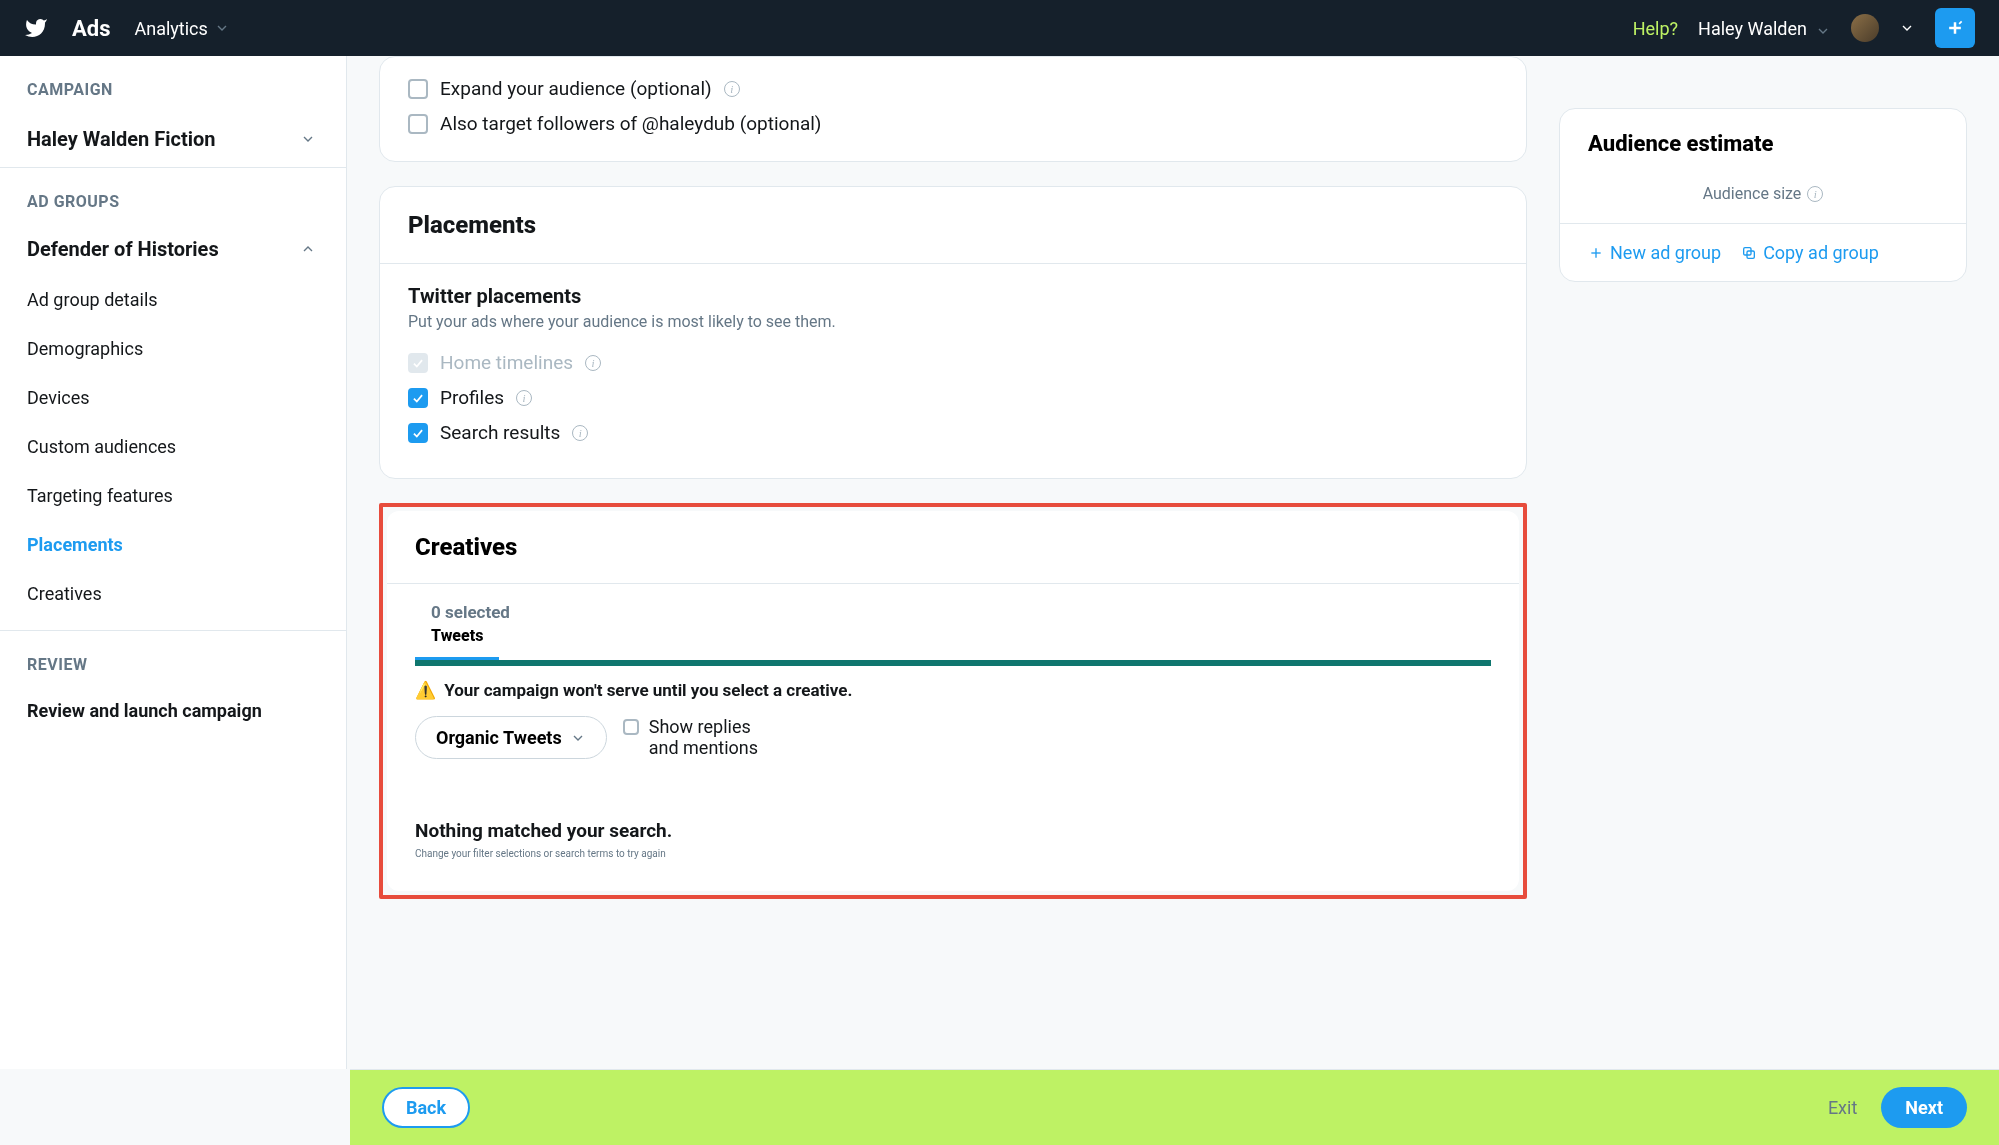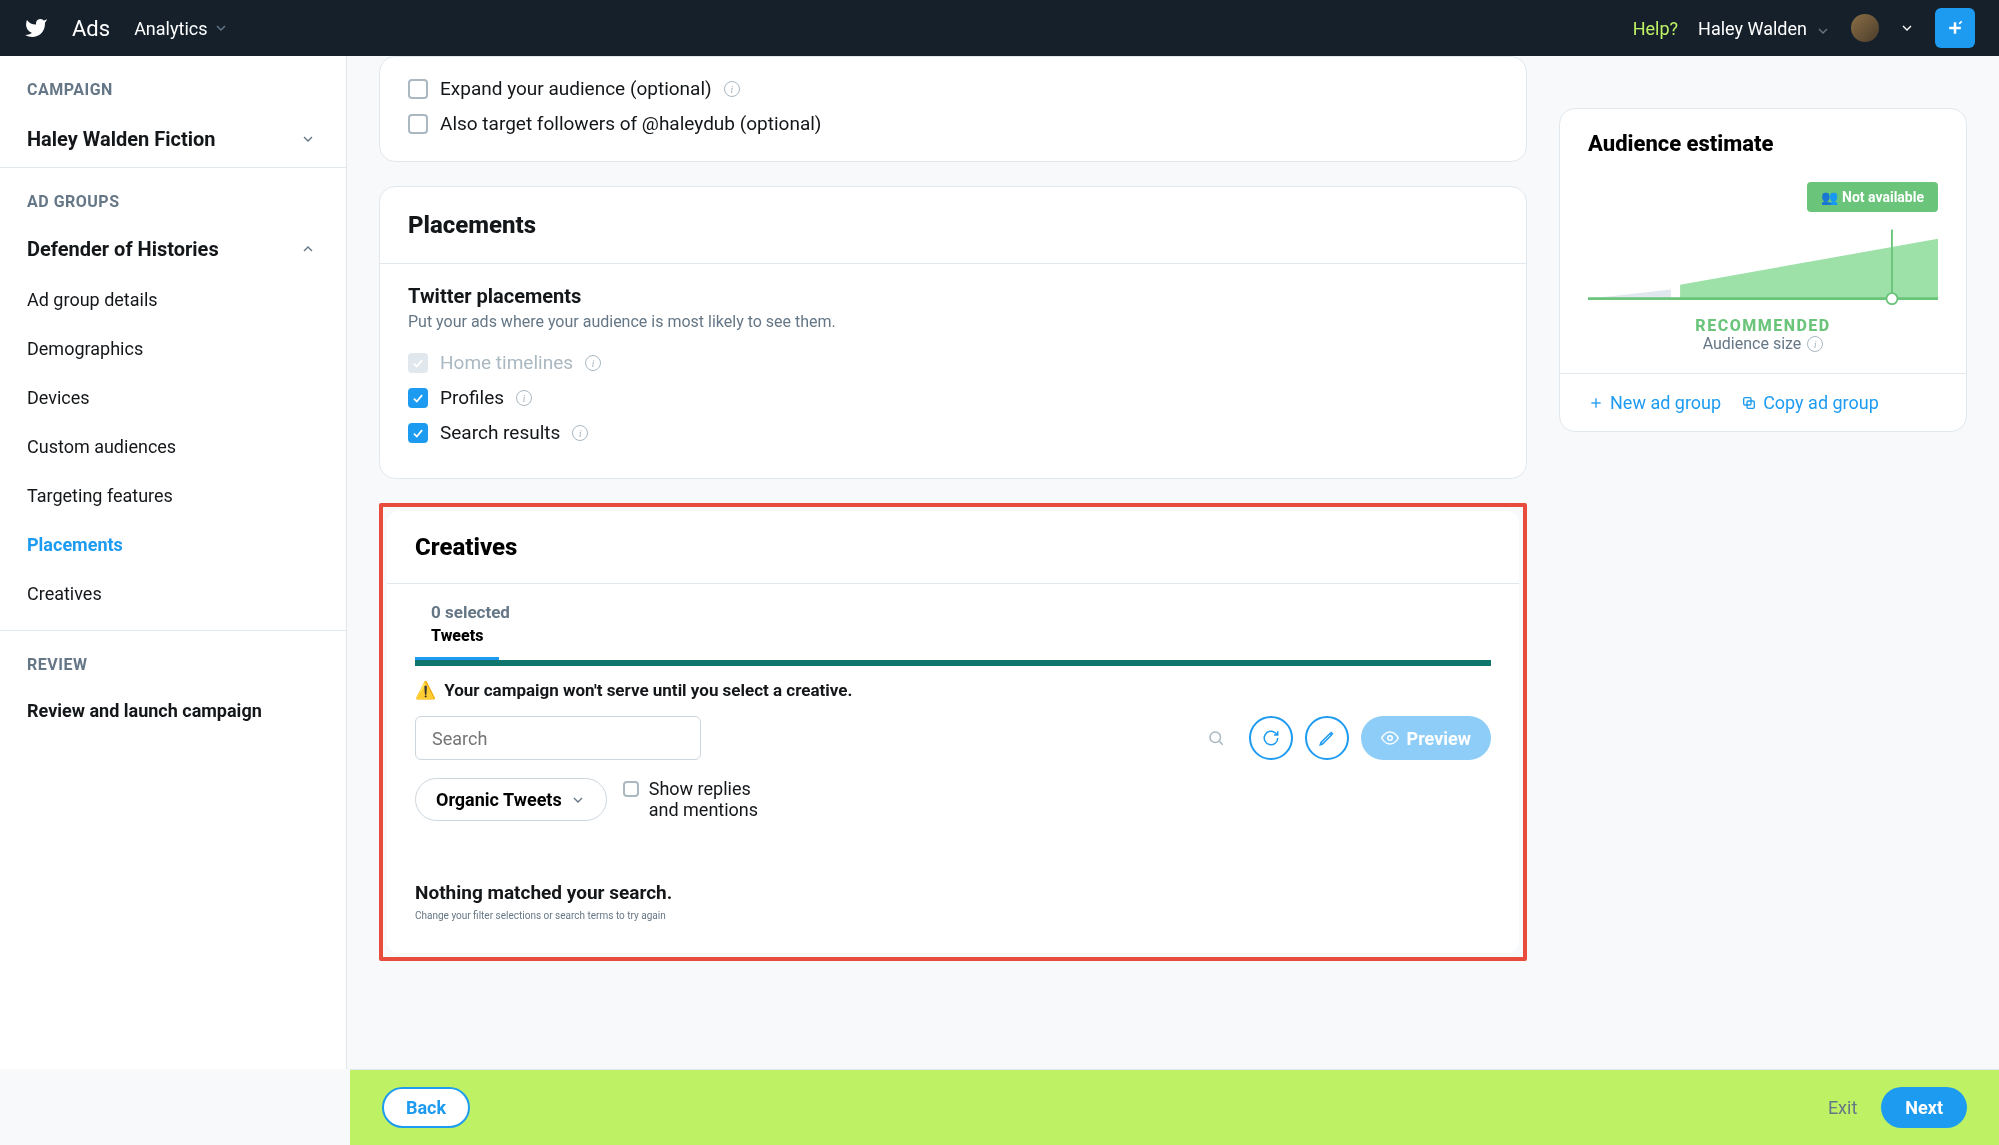--- a/index.html
+++ b/index.html
@@ -1,20 +1,20 @@
 <!DOCTYPE html>
 <html><head>
 <meta charset="utf-8">
 <style>
 *{margin:0;padding:0;box-sizing:border-box;font-family:-apple-system,BlinkMacSystemFont,"Segoe UI",Roboto,Helvetica,Arial,sans-serif}
 body{background:#f7f9fa}
 .navbar{height:56px;background:#15202b;display:flex;align-items:center;padding:0 24px;justify-content:space-between}
 .nav-left{display:flex;align-items:center;gap:24px}
 .twitter-logo{fill:#fff;width:24px;height:24px}
-.ads-text{color:#fff;font-size:22px;font-weight:400}
+.ads-text{color:#fff;font-size:22px;font-weight:700}
 .analytics-drop{color:#fff;font-size:18px;display:flex;align-items:center;gap:6px;cursor:pointer}
 .nav-right{display:flex;align-items:center;gap:20px}
 .help-link{color:#bef264;font-size:18px;cursor:pointer}
 .user-drop{color:#fff;font-size:18px;display:flex;align-items:flex-end;gap:8px;cursor:pointer}
 .avatar{width:28px;height:28px;border-radius:50%;background:linear-gradient(135deg,#8b6f47,#4a3c2a)}
 .compose-btn{width:40px;height:40px;background:#1d9bf0;border-radius:6px;display:flex;align-items:center;justify-content:center;cursor:pointer}
 .compose-btn svg{fill:#fff;width:20px;height:20px}
 .page{display:flex;height:calc(100vh - 56px - 76px)}
 .sidebar{width:350px;background:#fff;border-right:1px solid #e1e8ed;overflow-y:auto;border-left:3px solid #1d9bf0;margin-left:-3px}
 .sidebar{border-left:none}
@@ -197,46 +197,20 @@
         <div class="creatives-hdr">Creatives</div>
         <div class="creatives-body">
           <div class="tabs-row">
             <div class="tab-selected">0 selected</div>
             <div class="tab-label">Tweets</div>
           </div>
           <div class="warning-row">
             <span>⚠️</span>
             <span>Your campaign won't serve until you select a creative.</span>
           </div>
-          <div class="search-row">
-            <div class="search-wrap">
-              <input class="search-input" placeholder="Search" style="">
-              <svg class="search-ic" viewBox="0 0 24 24">
-                  <circle cx="11" cy="11" r="7"></circle>
-                  <line x1="21" y1="21" x2="16.5" y2="16.5"></line>
-                </svg>
-            </div>
-            <div class="icon-btn">
-                <svg viewBox="0 0 24 24">
-                  <path d="M21 12a9 9 0 11-3-6.7L21 8M21 3v5h-5"></path>
-                </svg>
-              </div>
-            <div class="icon-btn">
-                <svg viewBox="0 0 24 24" fill="#1d9bf0">
-                  <path d="M3 21l3-1 12-12-2-2L4 18l-1 3zM17 4l3 3" stroke="#1d9bf0"></path>
-                </svg>
-              </div>
-            <button class="preview-btn">
-              <svg viewBox="0 0 24 24" width="18" height="18" fill="none" stroke="#fff" stroke-width="2">
-                  <path d="M1 12s4-8 11-8 11 8 11 8-4 8-11 8-11-8-11-8z"></path>
-                  <circle cx="12" cy="12" r="3"></circle>
-                </svg>
-              <span>Preview</span>
-            </button>
-          </div>
           <div class="filter-row">
             <div class="chip">
               <span style="font-weight:700">Organic Tweets</span>
               <svg class="chevron" viewBox="0 0 24 24">
                   <polyline points="6 9 12 15 18 9"></polyline>
                 </svg>
             </div>
             <label class="show-replies">
               <span class="checkbox" style="width:16px;height:16px;margin-top:3px"></span>
               <span>Show replies and mentions</span>
@@ -248,31 +222,20 @@
           </div>
         </div>
       </div>
     </div>
     <div style="height:100px"></div>
   </div>
 
   <div class="right-panel">
     <div class="card" style="margin-top:52px">
       <div class="aud-hdr">Audience estimate</div>
-      <div class="aud-chart">
-        <div class="badge">👥 <span>Not available</span></div>
-        <svg class="chart-svg" viewBox="0 0 380 120">
-          <polygon points="0,115 90,105 90,115" fill="#e1e8ed"></polygon>
-          <polygon points="100,115 100,100 380,50 380,115" fill="#9de0a8"></polygon>
-          <line x1="0" y1="115" x2="380" y2="115" stroke="#6ac47a" stroke-width="3"></line>
-          <line x1="330" y1="40" x2="330" y2="115" stroke="#6ac47a" stroke-width="2"></line>
-          <circle cx="330" cy="115" r="6" fill="#fff" stroke="#6ac47a" stroke-width="2"></circle>
-        </svg>
-        <div class="rec-label">RECOMMENDED</div>
-      </div>
       <div class="aud-size">
         <span>Audience size</span>
         <span class="info-icon">i</span>
       </div>
       <div class="aud-actions">
         <span class="link-action">
           <svg width="16" height="16" viewBox="0 0 24 24" stroke="#1d9bf0" fill="none" stroke-width="2">
               <line x1="12" y1="5" x2="12" y2="19"></line>
               <line x1="5" y1="12" x2="19" y2="12"></line>
             </svg>

